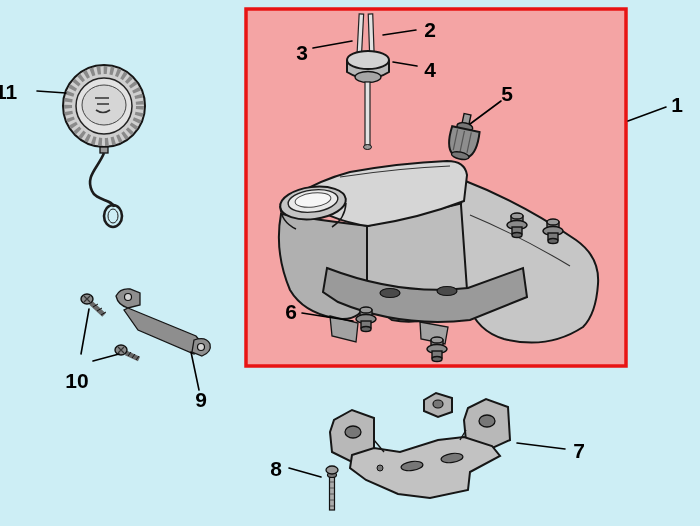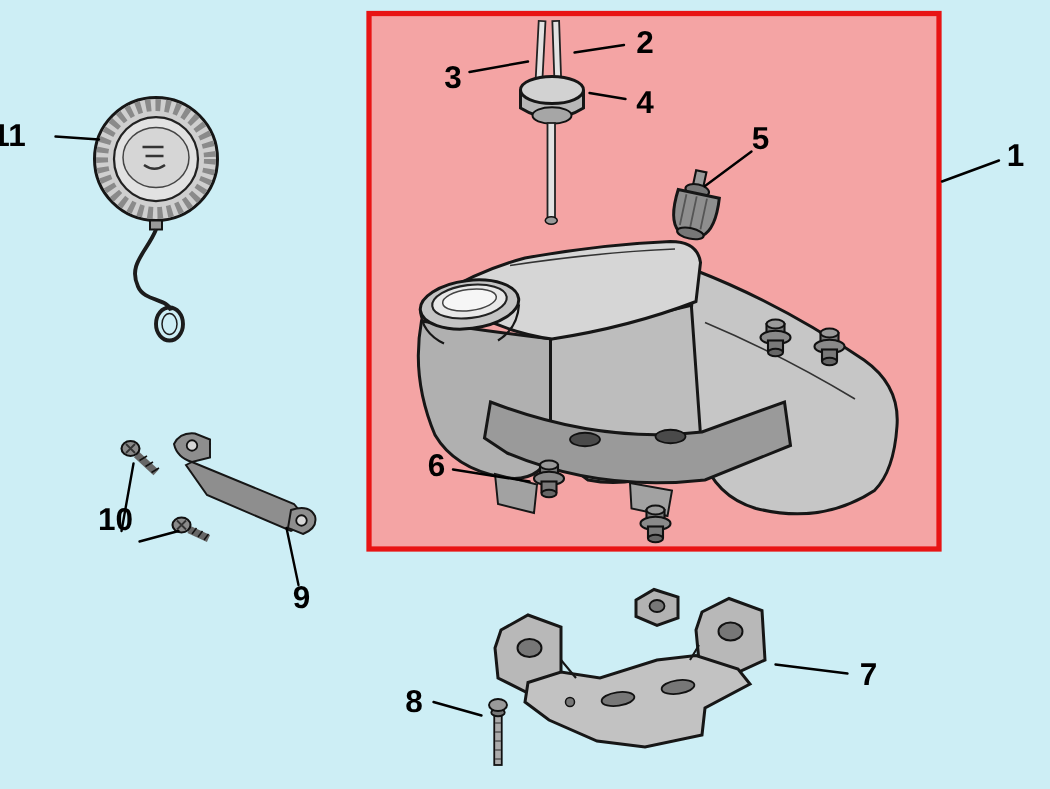--- a/index.html
+++ b/index.html
@@ -155,16 +155,16 @@
 
   <div class="callout" style="left:677px;top:104px">1</div>
   <div class="callout" style="left:430px;top:29px">2</div>
   <div class="callout" style="left:302px;top:52px">3</div>
   <div class="callout" style="left:430px;top:69px">4</div>
   <div class="callout" style="left:507px;top:93px">5</div>
   <div class="callout" style="left:291px;top:311px">6</div>
   <div class="callout" style="left:579px;top:450px">7</div>
   <div class="callout" style="left:276px;top:468px">8</div>
   <div class="callout" style="left:201px;top:399px">9</div>
-  <div class="callout" style="left:77px;top:347px">10</div>
+  <div class="callout" style="left:77px;top:380px">10</div>
   <div class="callout" style="left:6px;top:91px">11</div>
 
 </div>
 
 </body></html>

